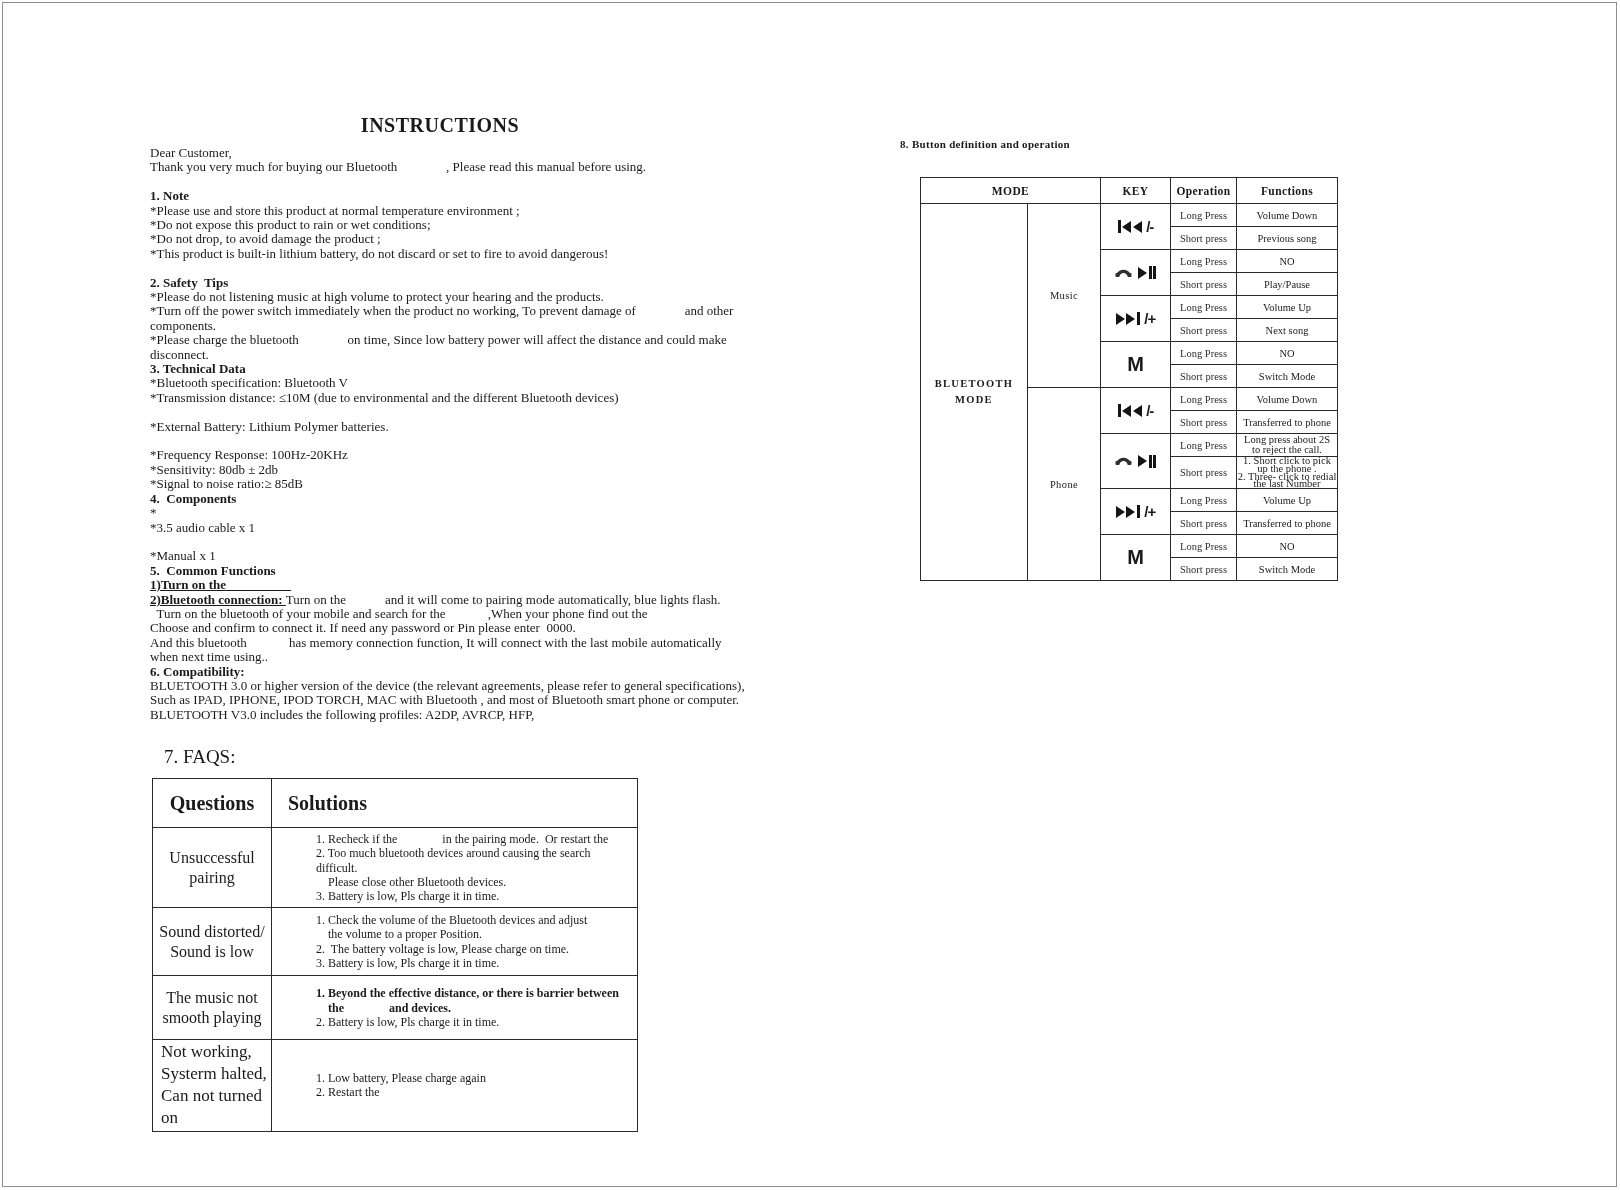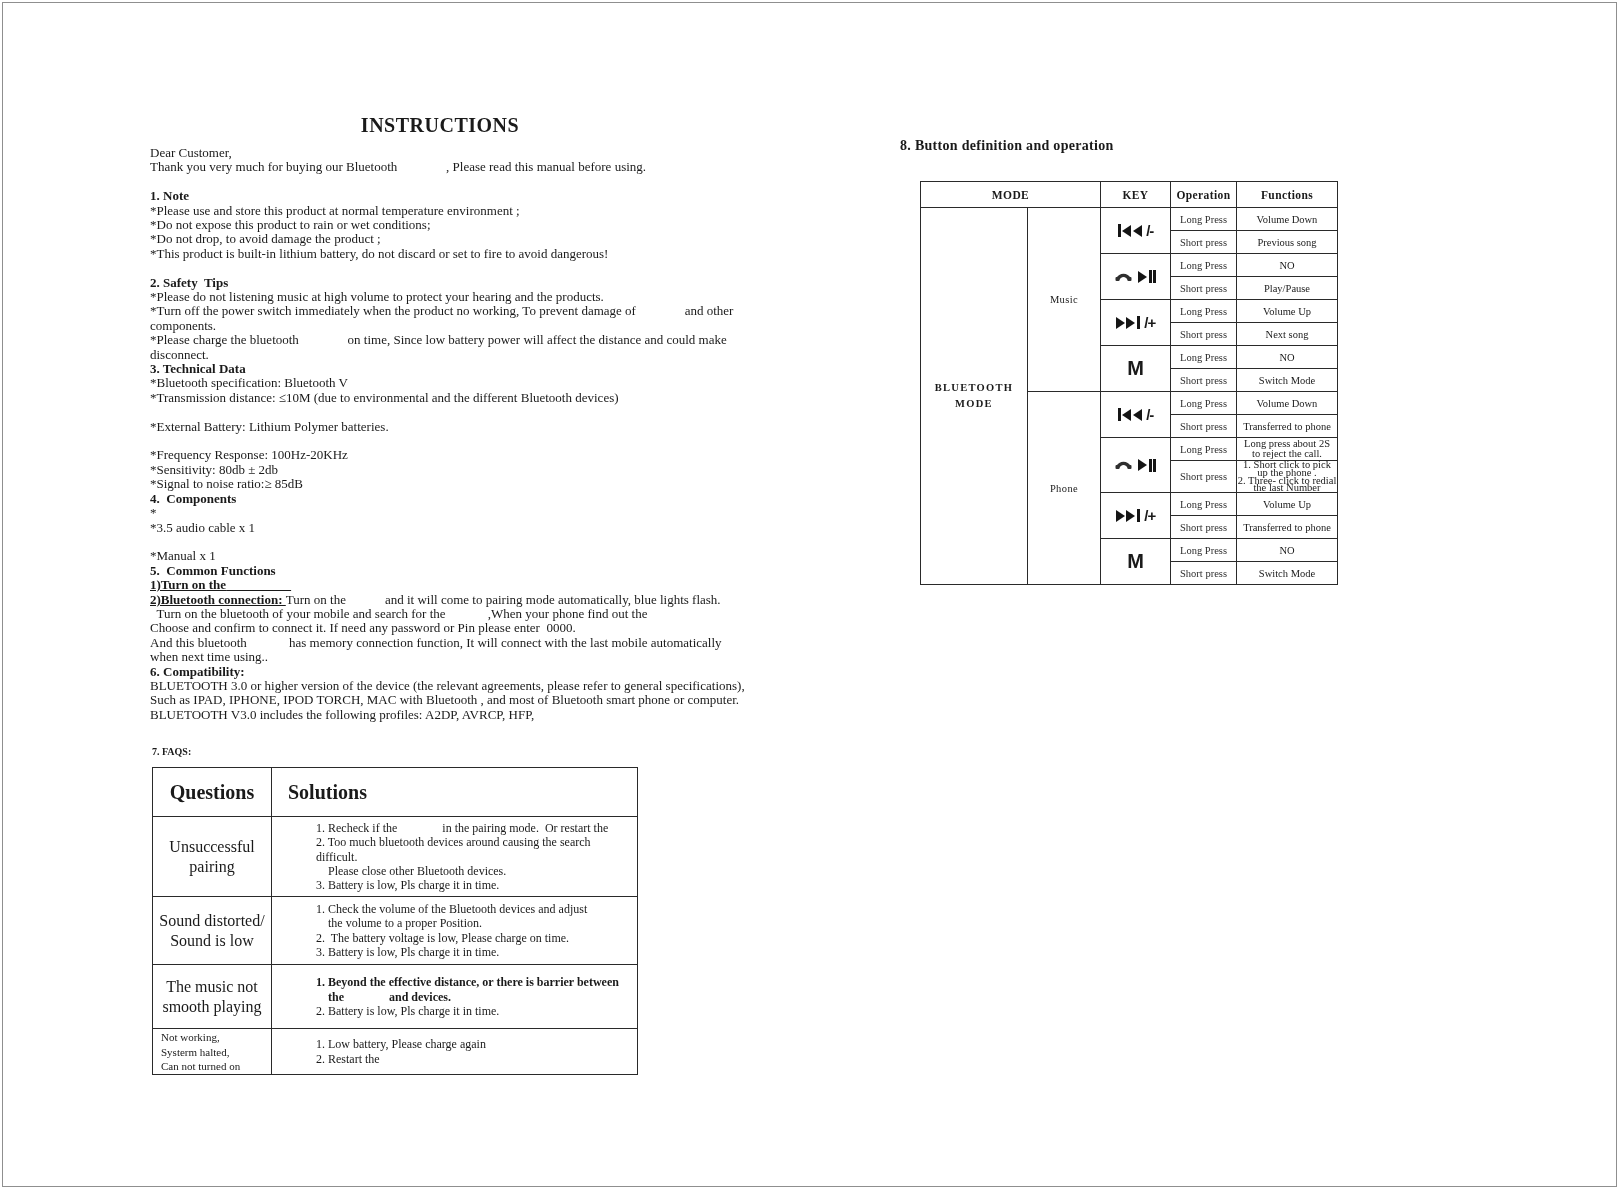--- a/index.html
+++ b/index.html
@@ -9,38 +9,38 @@
   }
   .frame{position:absolute;left:2px;top:2px;right:3px;bottom:3px;border:1px solid #8f8f8f;pointer-events:none;}
 
   
   .left-col{position:absolute;left:150px;top:114px;width:690px;}
   .page-title{font-size:20px;font-weight:700;letter-spacing:.5px;text-align:center;margin:0 110px 9px 0;}
   .lines .text-line{white-space:pre-wrap;font-size:13px;line-height:14.4px;min-height:14.4px;}
   .b{font-weight:700;}
   .u{text-decoration:underline;margin-top:48px;}
 
-  .faq-heading{font-weight:700;font-size:10px;margin:24px 0 10px 2px;}
+  .faq-heading{font-weight:400;font-size:19px;margin:24px 0 10px 14px;}
   table.faq{border-collapse:collapse;table-layout:fixed;width:486px;margin-left:2px;}
   table.faq th,table.faq td{border:1.4px solid #2a2a2a;vertical-align:middle;}
   table.faq th{height:46px;font-size:20px;font-weight:700;}
   table.faq th.q-head{width:116px;text-align:center;}
   table.faq th.s-head{text-align:left;padding-left:16px;margin-top:32px;}
   td.q{width:116px;text-align:center;font-size:16px;line-height:1.22;white-space:pre-line;}
   td.s{padding:4px 4px 4px 8px;font-size:12px;line-height:14.2px;vertical-align:middle;}
   td.s .sol-line{white-space:pre-wrap;margin-left:36px;}
   table.faq tbody tr:nth-child(1){height:66px;}
   table.faq tbody tr:nth-child(2){height:68px;}
   table.faq tbody tr:nth-child(3){height:64px;}
   table.faq tbody tr:nth-child(4){height:46px;}
-  table.faq tbody tr:nth-child(4) td.q{font-size:11px;text-align:left;padding-left:8px;line-height:1.3;}
+  table.faq tbody tr:nth-child(4) td.q{font-size:17px;text-align:left;padding-left:8px;line-height:1.3;}
 
   
   .right-col{position:absolute;left:900px;top:138px;}
-  .btn-heading{font-weight:700;font-size:14px;letter-spacing:.3px;}
+  .btn-heading{font-weight:700;font-size:11px;letter-spacing:.3px;}
   table.btn{border-collapse:collapse;table-layout:fixed;margin:27px 0 0 20px;}
   table.btn th,table.btn td{border:1.3px solid #2a2a2a;text-align:center;vertical-align:middle;padding:0;overflow:hidden;}
   table.btn th{height:25px;font-size:11.5px;font-weight:700;letter-spacing:.4px;}
   table.btn td{font-size:10.5px;height:22px;}
   .mode-outer{font-weight:700;font-size:12.5px;letter-spacing:1.3px;line-height:1.55;}
   .mode-inner{font-size:12.5px;letter-spacing:.4px;}
   .op-cell{color:#2e2e2e;font-size:10px;}
   .fn-cell{font-size:10px;}
   .fn-small{font-size:9.3px;line-height:10.5px;white-space:pre-line;}
   .fn-tiny{font-size:6.9px;line-height:7.8px;white-space:pre-line;text-align:left;padding-left:2px;}

